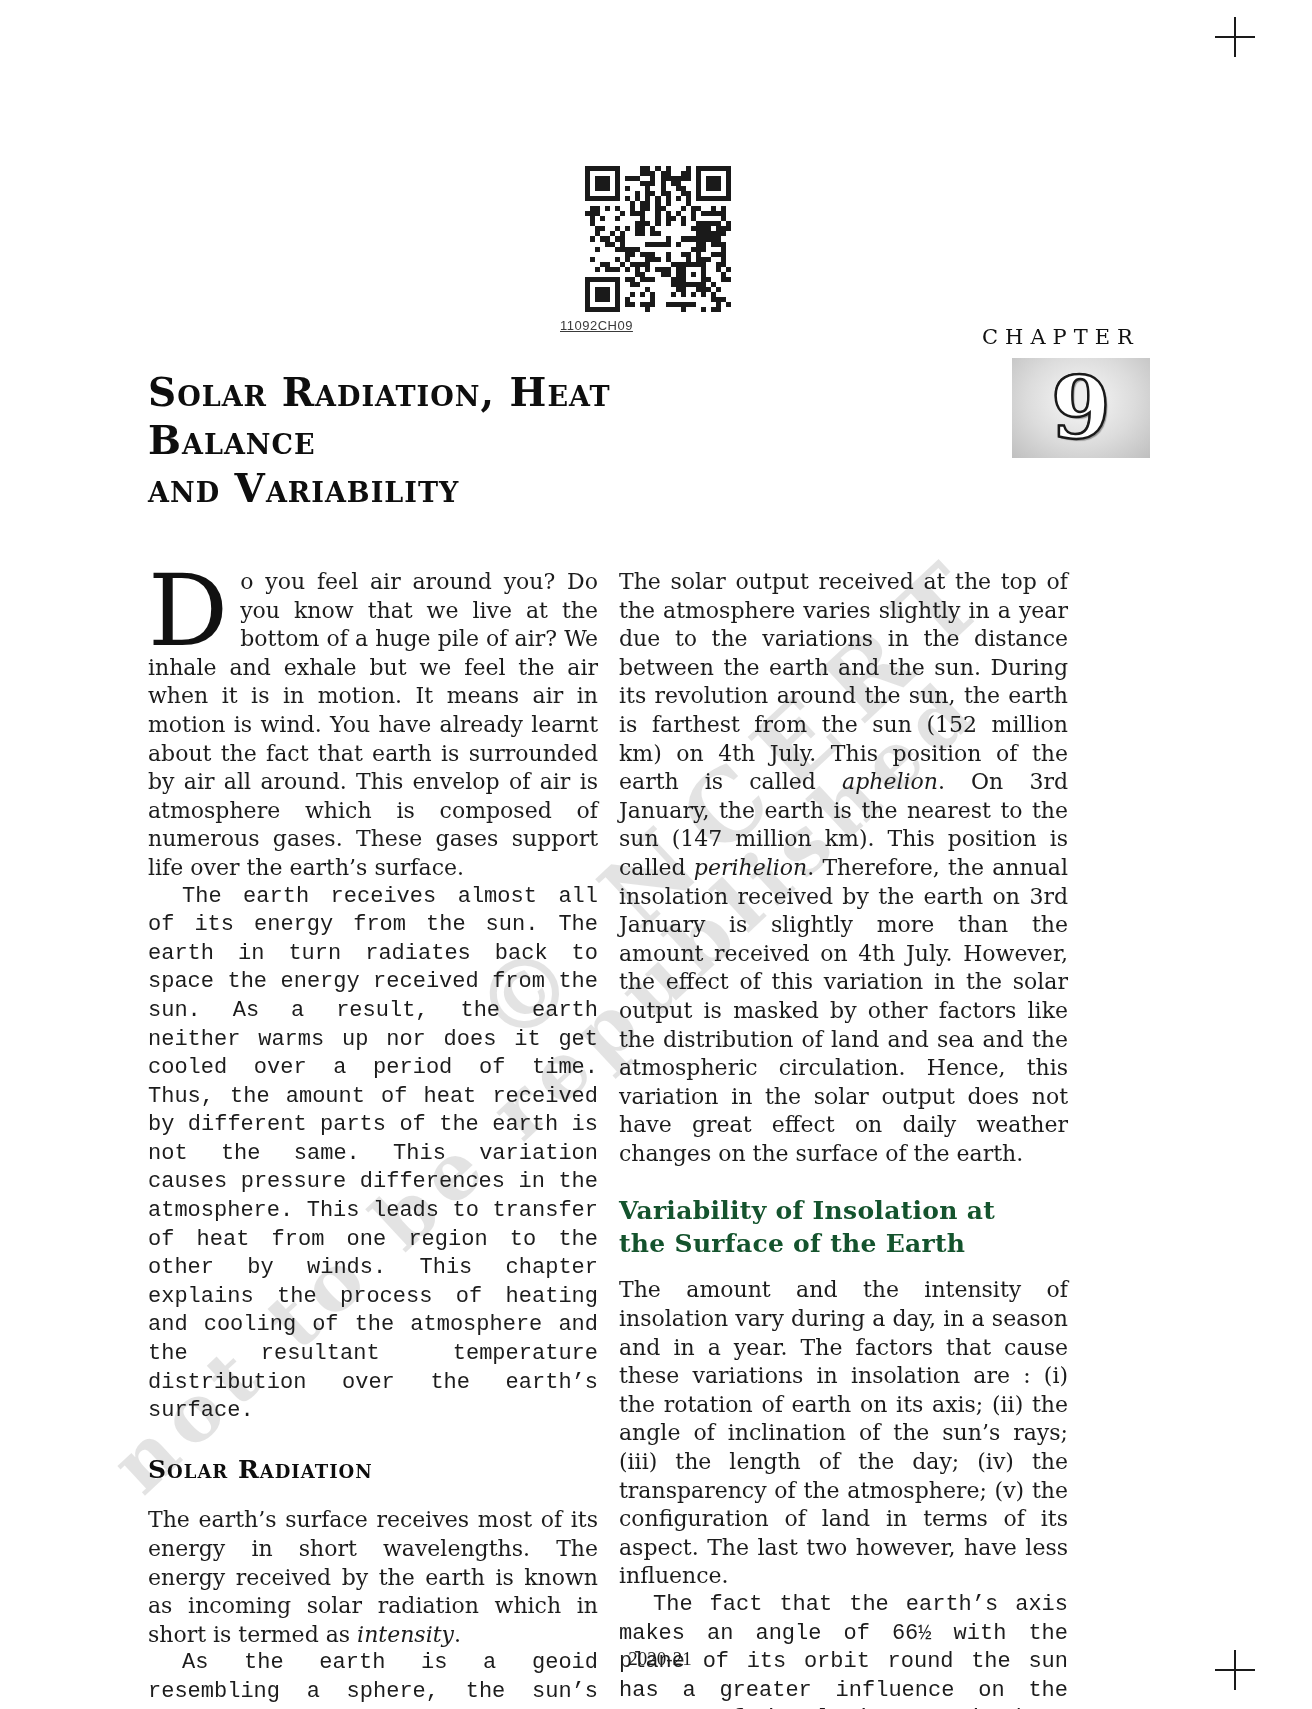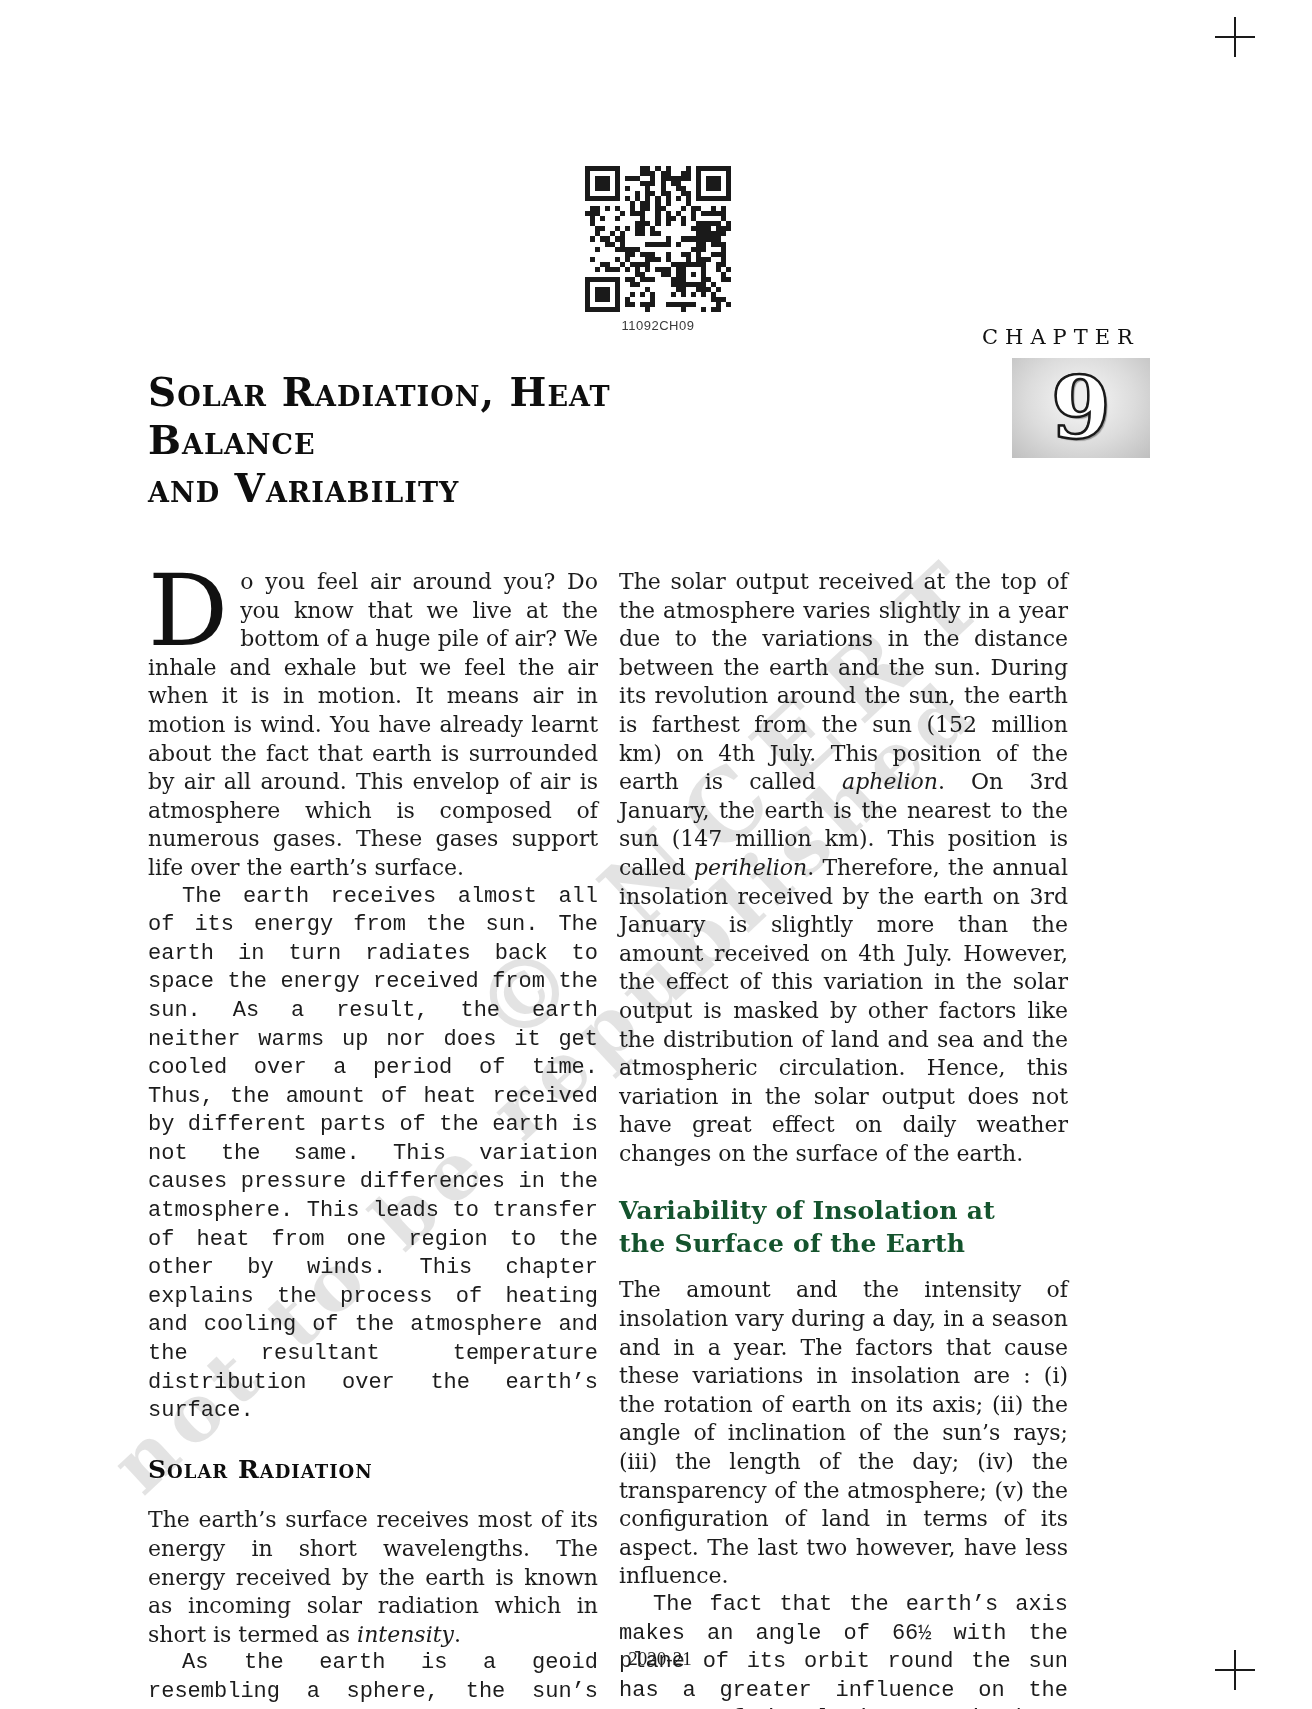--- a/index.html
+++ b/index.html
@@ -11,22 +11,22 @@
   .watermark{
     position:absolute;z-index:0;white-space:nowrap;
     font-family:"DejaVu Serif", serif;font-weight:700;
     color:rgba(0,0,0,0.11);pointer-events:none;
   }
   .wm1{left:400px;top:742px;font-size:96px;letter-spacing:22px;transform:rotate(-43deg);}
   .wm2{left:-30px;top:1040px;font-size:78px;letter-spacing:10px;transform:rotate(-43deg);}
   
   .qr{position:absolute;left:585px;top:166px;width:146px;height:146px;z-index:1;}
   .qr-label{
-    position:absolute;left:560px;top:318px;width:196px;text-align:center;z-index:1;
-    font-family:"Liberation Sans", sans-serif;font-size:13px;color:#3a3a3a;letter-spacing:0.5px;
+    position:absolute;left:560px;top:318px;width:196px;text-align:left;z-index:1;
+    font-family:"Liberation Sans", sans-serif;font-size:13px;color:#3a3a3a;letter-spacing:0.5px;text-decoration:underline;
   }
   .chapter-label{
     position:absolute;left:975px;top:325px;width:150px;z-index:1;text-align:center;
     font-size:21px;letter-spacing:7px;color:#111;text-indent:7px;
   }
   .chapter-box{
     position:absolute;left:1012px;top:358px;width:138px;height:100px;z-index:1;
     background:radial-gradient(ellipse at 50% 42%, #efefef 18%, #dcdcdc 55%, #bfbfbf 100%);
     display:flex;align-items:center;justify-content:center;
   }

